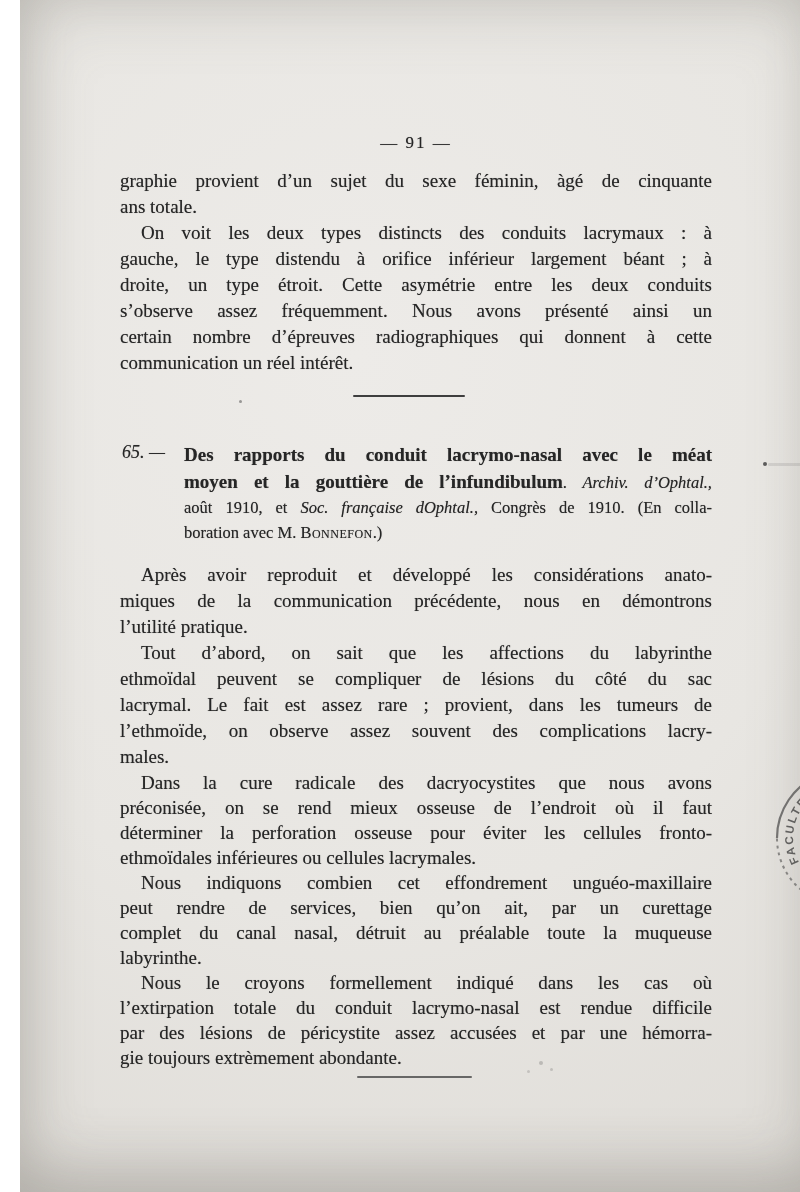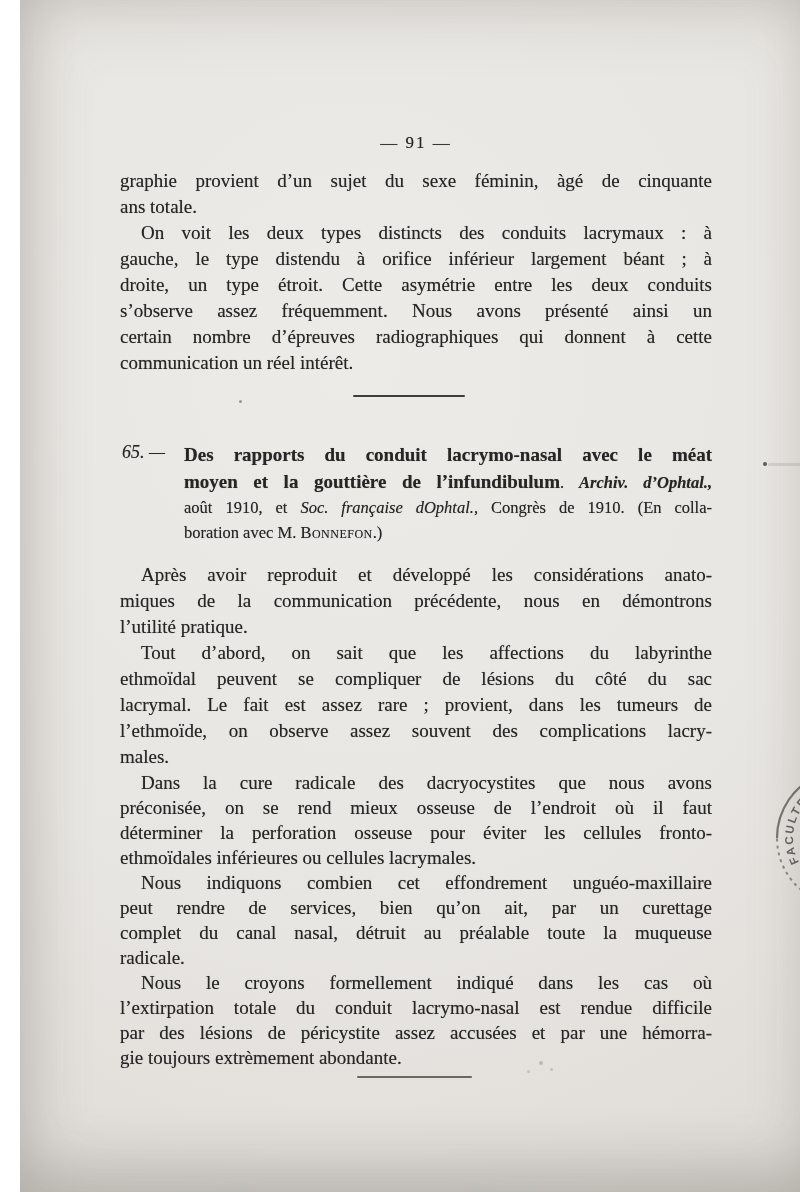--- a/index.html
+++ b/index.html
@@ -74,21 +74,21 @@
         <div class="tline tlast">communication un réel intérêt.</div>
       </div>
   </div>
 
   <div id="rule1" class="rule"></div>
 
   <div class="heading">
     <span class="hnum">65. —</span>
     <div class="hlines">
       <div class="hline hb"><span>Des rapports du conduit lacrymo-nasal avec le méat</span></div>
-      <div class="hline hb"><span>moyen et la gouttière de l’infundibulum</span><span class="hsm" style="font-weight:normal">. </span><span class="hsm hital" style="font-weight:bold">Archiv. d’Ophtal.,</span></div>
+      <div class="hline hb"><span>moyen et la gouttière de l’infundibulum</span><span class="hsm" style="font-weight:normal">. </span><span class="hsm hital" style="font-weight:normal">Archiv. d’Ophtal.,</span></div>
       <div class="hline hsm"><span>août 1910, et </span><span class="hital">Soc. française dOphtal.,</span><span> Congrès de 1910. (En colla-</span></div>
       <div class="hline hsm hlast"><span>boration avec M. </span><span class="hname">Bonnefon</span><span>.)</span></div>
     </div>
   </div>
 
   <div id="block2" class="textblock">
     <div class="para">
         <div class="tline tindent">Après avoir reproduit et développé les considérations anato-</div>
         <div class="tline">miques de la communication précédente, nous en démontrons</div>
         <div class="tline tlast">l’utilité pratique.</div>
@@ -103,21 +103,21 @@
     <div class="para tight">
         <div class="tline tindent">Dans la cure radicale des dacryocystites que nous avons</div>
         <div class="tline">préconisée, on se rend mieux osseuse de l’endroit où il faut</div>
         <div class="tline">déterminer la perforation osseuse pour éviter les cellules fronto-</div>
         <div class="tline tlast">ethmoïdales inférieures ou cellules lacrymales.</div>
       </div>
     <div class="para tight">
         <div class="tline tindent">Nous indiquons combien cet effondrement unguéo-maxillaire</div>
         <div class="tline">peut rendre de services, bien qu’on ait, par un curettage</div>
         <div class="tline">complet du canal nasal, détruit au préalable toute la muqueuse</div>
-        <div class="tline tlast">radicale.</div>
+        <div class="tline tlast">labyrinthe.</div>
       </div>
     <div class="para tight">
         <div class="tline tindent">Nous le croyons formellement indiqué dans les cas où</div>
         <div class="tline">l’extirpation totale du conduit lacrymo-nasal est rendue difficile</div>
         <div class="tline">par des lésions de péricystite assez accusées et par une hémorra-</div>
         <div class="tline tlast">gie toujours extrèmement abondante.</div>
       </div>
   </div>
 
   <div id="rule2" class="rule"></div>

